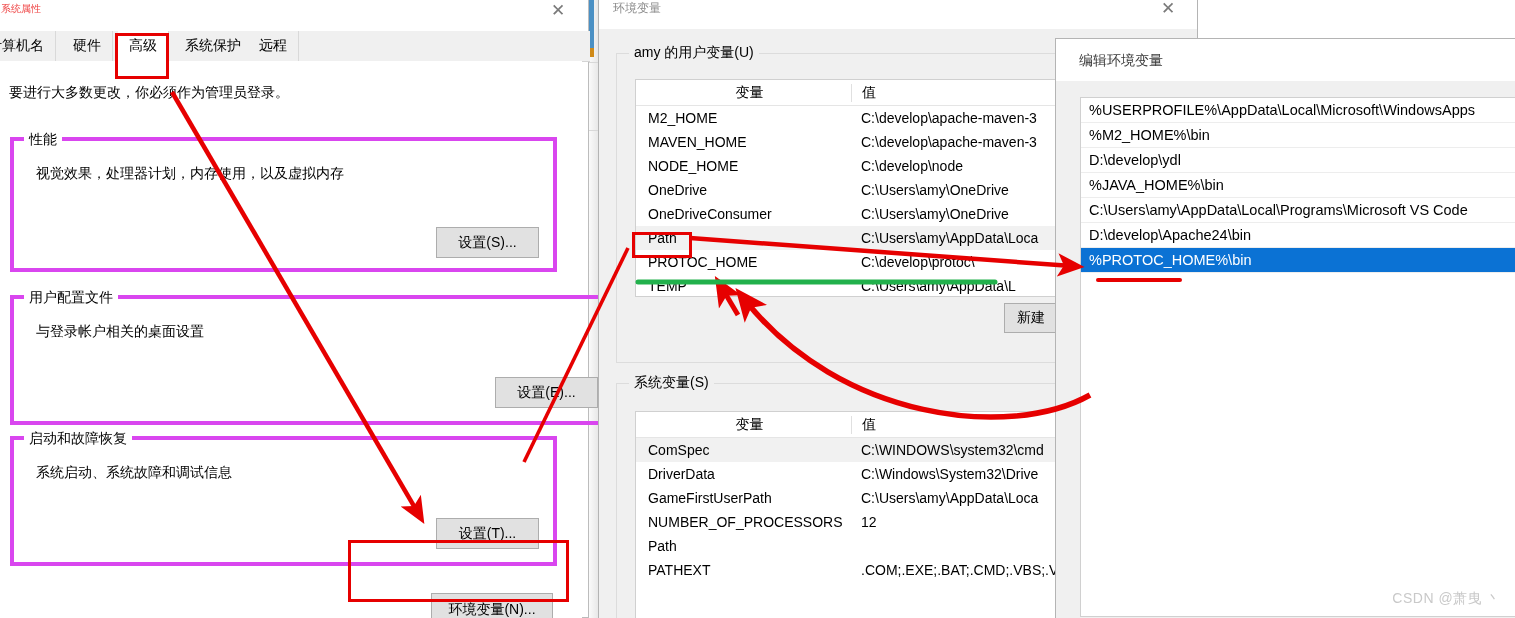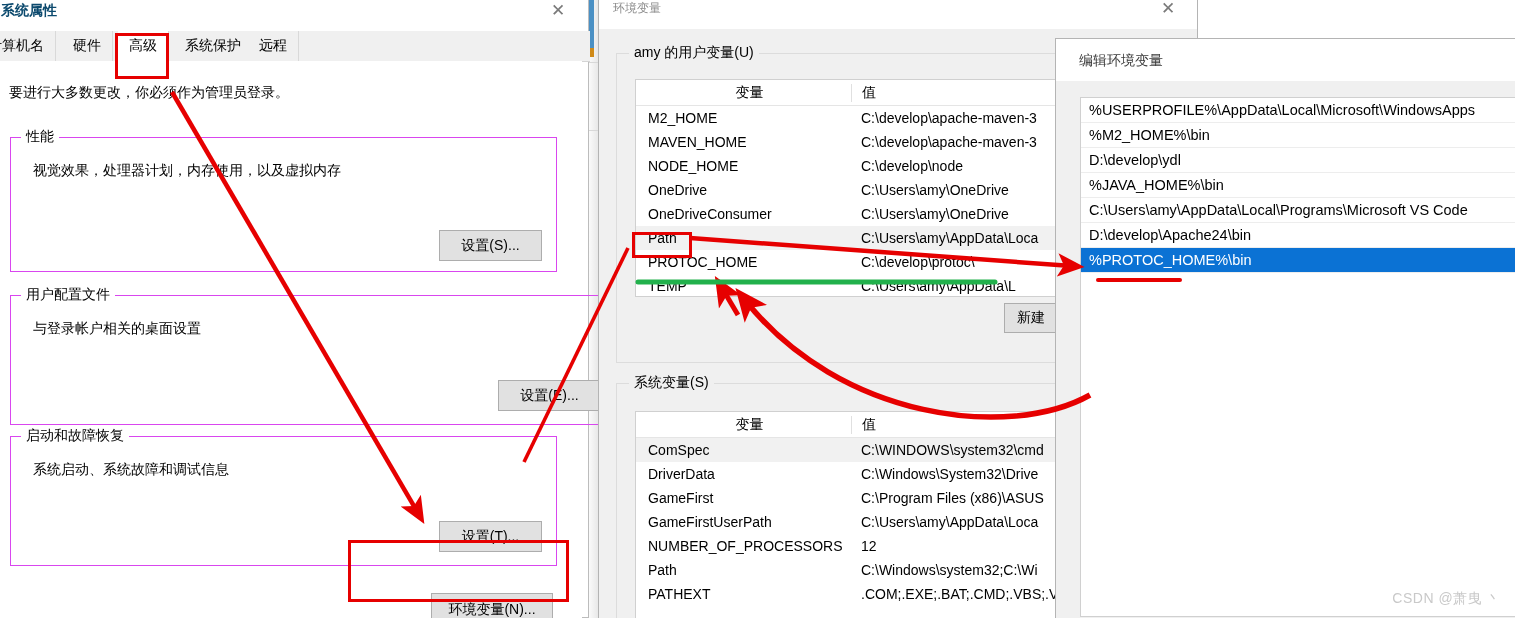--- a/index.html
+++ b/index.html
@@ -24,42 +24,42 @@
     white-space:nowrap;overflow:hidden;opacity:.85;
   }
   #bg-window .divline{position:absolute;left:0;width:22px;height:1px;background:#d8d8d8;}
 
   
   #sysprops{
     position:absolute;left:-18px;top:-8px;width:607px;height:626px;
     background:#ffffff;border:1px solid #bcbcbc;box-sizing:border-box;
   }
   #sysprops .titlebar{height:38px;position:relative;background:#ffffff;}
-  #sysprops .titletext{position:absolute;left:18px;top:9px;font-size:14px;color:#0c4a6e;font-weight:bold;}
+  #sysprops .titletext{position:absolute;left:18px;top:9px;font-size:10px;color:#ef4444;}
   #sysprops .closebtn{
     position:absolute;right:7px;top:2px;width:46px;height:30px;
     display:flex;align-items:center;justify-content:center;
     color:#7a7a7a;font-size:17px;line-height:1;
   }
   #sysprops .tabstrip{
     position:absolute;left:0;top:38px;width:607px;height:30px;
     background:#f0f0f0;border-bottom:1px solid #d4d4d4;
   }
   #sysprops .tab{
     position:absolute;top:0;height:30px;padding:0 11px;
     display:flex;align-items:center;font-size:14px;color:#000;
     background:#f0f0f0;border-right:1px solid #d9d9d9;box-sizing:border-box;
   }
   #sysprops .tab.active{background:#ffffff;border-bottom:1px solid #ffffff;}
   #sysprops .tabbody{
     position:absolute;left:1px;top:68px;width:598px;height:557px;background:#fff;
     border-top:1px solid #ffffff;
   }
   .notice{position:absolute;left:25px;top:22px;font-size:14px;}
-  .group{position:absolute;box-sizing:border-box;border:1px solid #d946ef;}
+  .group{position:absolute;box-sizing:border-box;border:4px solid #d946ef;}
   .group > .legend{
     position:absolute;left:10px;top:-10px;background:#fff;padding:0 5px;font-size:14px;
   }
   .group .desc{position:absolute;left:22px;top:24px;font-size:14px;}
   .winbtn{
     position:absolute;height:31px;width:103px;
     background:#e1e1e1;border:1px solid #adadad;box-sizing:border-box;
     display:flex;align-items:center;justify-content:center;font-size:14px;color:#000;
   }
 
@@ -241,34 +241,29 @@
     </div>
     <div class="vt-row sel">
         <div class="c1">ComSpec</div>
         <div class="c2">C:\WINDOWS\system32\cmd</div>
       </div>
     <div class="vt-row">
         <div class="c1">DriverData</div>
         <div class="c2">C:\Windows\System32\Drive</div>
       </div>
     <div class="vt-row">
-        <div class="c1">GameFirst</div>
-        <div class="c2">C:\Program Files (x86)\ASUS</div>
-      </div>
-    <div class="vt-row">
         <div class="c1">GameFirstUserPath</div>
         <div class="c2">C:\Users\amy\AppData\Loca</div>
       </div>
     <div class="vt-row">
         <div class="c1">NUMBER_OF_PROCESSORS</div>
         <div class="c2">12</div>
       </div>
     <div class="vt-row">
         <div class="c1">Path</div>
-        <div class="c2">C:\Windows\system32;C:\Wi</div>
       </div>
     <div class="vt-row">
         <div class="c1">PATHEXT</div>
         <div class="c2">.COM;.EXE;.BAT;.CMD;.VBS;.V</div>
       </div>
   </div>
 </div>
 
 <div id="editenv">
   <div class="titlebar">

